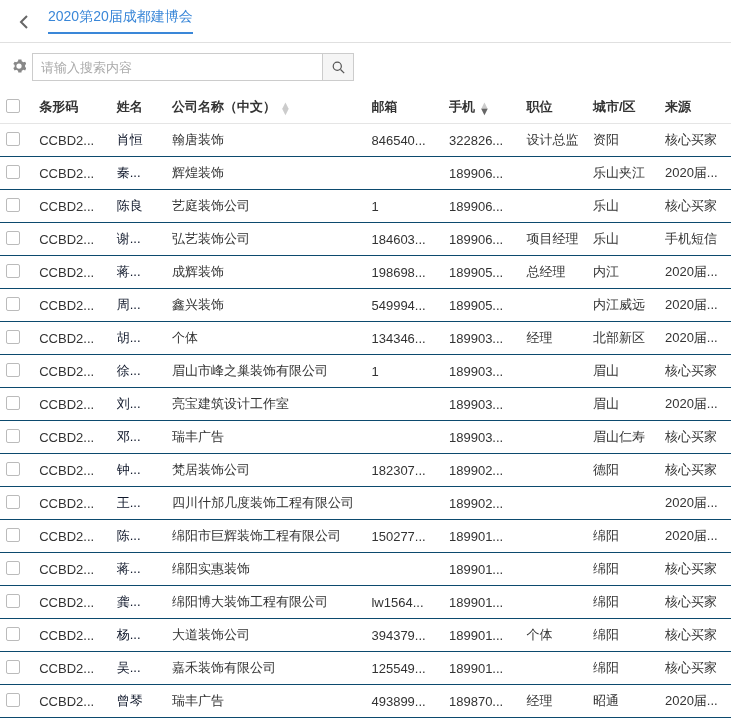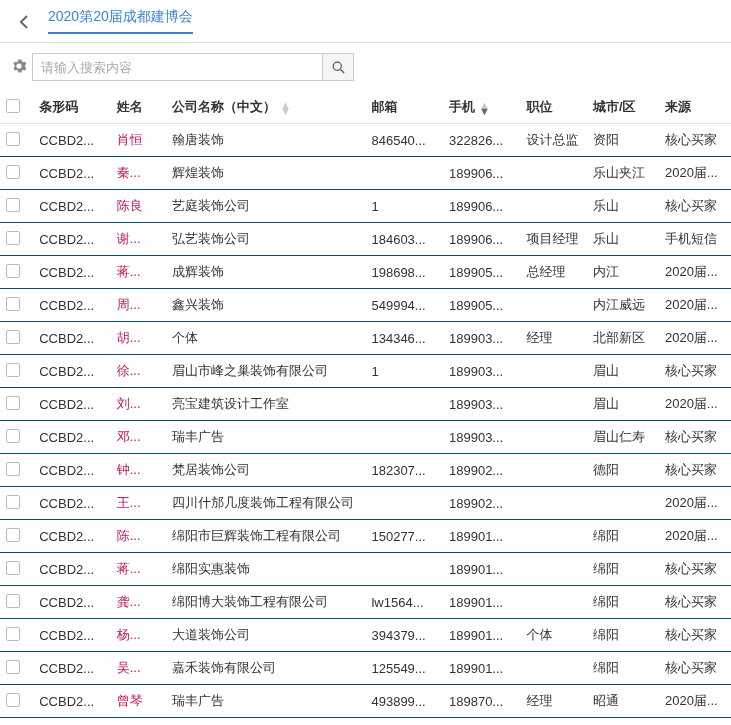--- a/index.html
+++ b/index.html
@@ -19,21 +19,21 @@
 .table tbody tr { border-bottom: 1px solid #0c4a6e; }
 .col-check { width: 30px; text-align: center; }
 .col-barcode { width: 70px; }
 .col-name { width: 50px; }
 .col-company { width: 180px; padding-right: 18px; }
 .col-email { width: 70px; }
 .col-phone { width: 70px; }
 .col-position { width: 60px; }
 .col-city { width: 65px; }
 .col-source { width: 65px; }
-.link { color: #be185d; cursor: pointer; }
+.link { color: #0f172a; cursor: pointer; }
 .checkbox { width: 14px; height: 14px; border: 1px solid #bbb; border-radius: 2px; display: inline-block; background: #fff; cursor: pointer; }
 .sort-icon { color: #ccc; font-size: 11px; margin-left: 4px; display: inline-flex; flex-direction: column; line-height: 6px; vertical-align: middle; }
 .sort-icon.active-desc .down { color: #666; }
 th { position: relative; }
 </style>
 </head>
 <body>
 
 <div class="header">
   <div class="back-btn">

